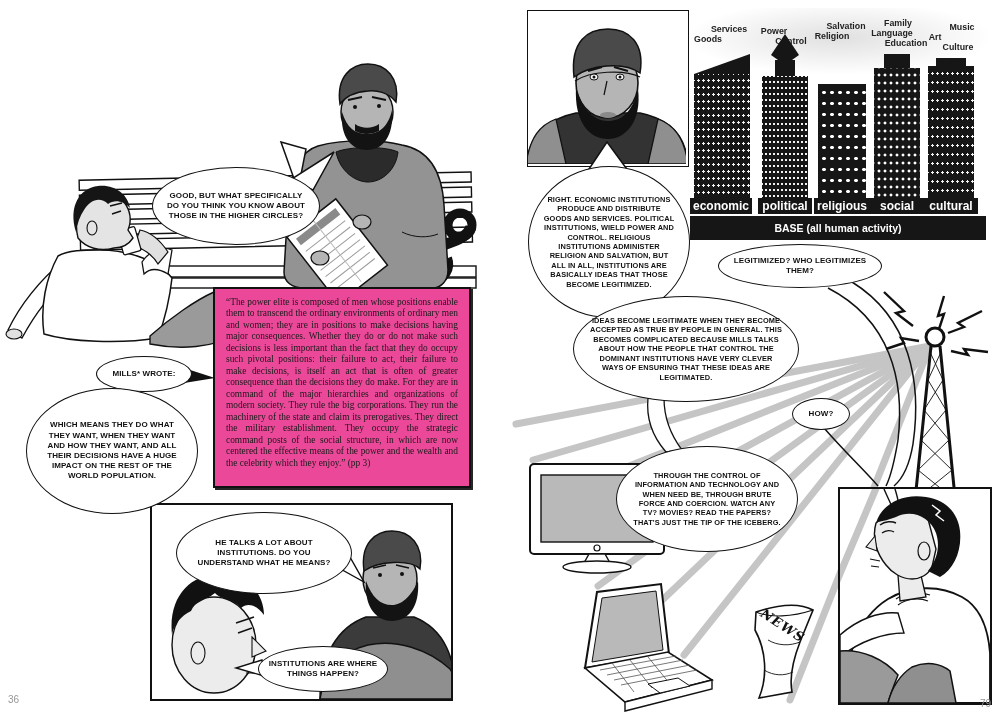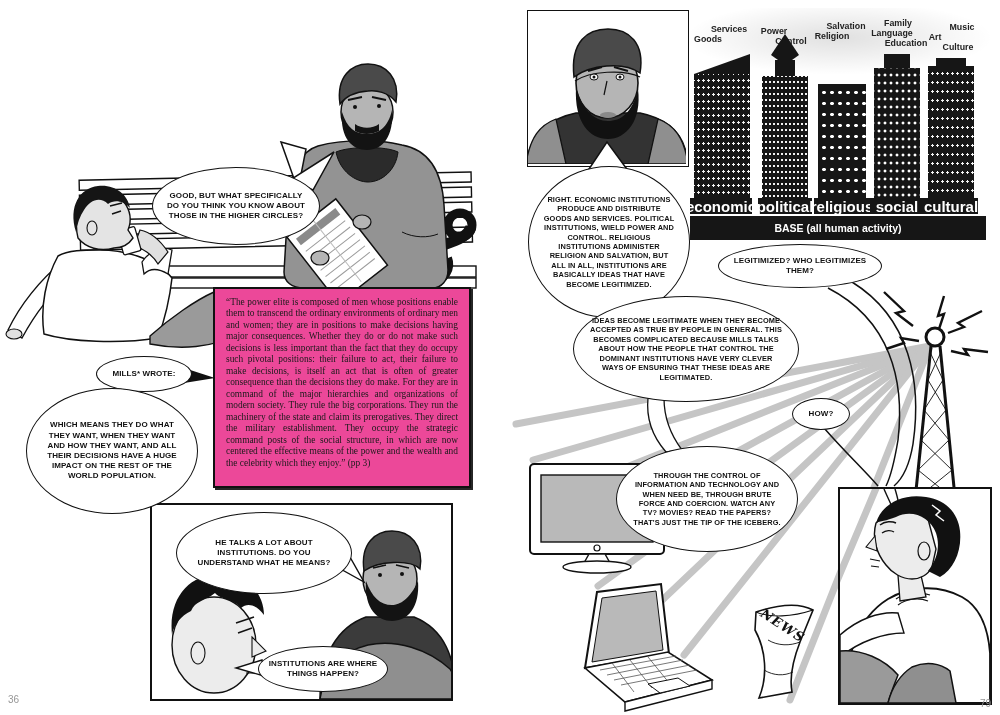--- a/index.html
+++ b/index.html
@@ -21,21 +21,21 @@
   #diagram{position:absolute;left:688px;top:8px;width:302px;height:234px;z-index:2;}
   .halo{position:absolute;left:0;top:0;width:100%;height:66px;
         background:radial-gradient(ellipse at 50% 45%, rgba(0,0,0,.12), rgba(0,0,0,0) 72%);}
   .bldg{position:absolute;background-color:#161616;
         background-image:radial-gradient(circle, rgba(255,255,255,.95) 1px, transparent 1.4px);
         background-size:5px 7px;background-position:2px 3px;}
   .w2{background-size:4px 6px;}
   .w3{background-image:radial-gradient(circle, #fff 1.6px, transparent 2px);background-size:8px 11px;}
   .w4{background-image:radial-gradient(circle, #fff 1.3px, transparent 1.7px);background-size:6px 8px;}
   .w5{background-size:5px 9px;}
-  .bbar{position:absolute;height:16px;background:#161616;color:#fff;font-weight:700;font-size:15px;
+  .bbar{position:absolute;height:16px;background:#161616;color:#fff;font-weight:700;font-size:12px;
         display:flex;align-items:center;justify-content:center;top:190px;}
   .basebar{position:absolute;left:2px;top:208px;width:296px;height:24px;background:#161616;color:#fff;
         font-weight:700;font-size:10.5px;display:flex;align-items:center;justify-content:center;}
   .rl{position:absolute;font-size:8.8px;font-weight:700;color:#222;line-height:1.15;text-align:center;}
   .rl span{display:block;}
 </style>
 </head>
 <body>
 
 <div id="spread">
@@ -314,21 +314,21 @@
   <div class="bubble" style="left:96px;top:356px;width:96px;height:36px;padding:2px 6px;">MILLS* WROTE:</div>
 
   <div class="bubble" style="left:152px;top:167px;width:168px;height:78px;">GOOD, BUT WHAT SPECIFICALLY DO YOU THINK YOU KNOW ABOUT THOSE IN THE HIGHER CIRCLES?</div>
 
   <div class="bubble" style="left:26px;top:388px;width:172px;height:126px;padding:12px 16px;">WHICH MEANS THEY DO WHAT THEY WANT, WHEN THEY WANT AND HOW THEY WANT, AND ALL THEIR DECISIONS HAVE A HUGE IMPACT ON THE REST OF THE WORLD POPULATION.</div>
 
   <div class="bubble" style="left:176px;top:512px;width:176px;height:82px;">HE TALKS A LOT ABOUT INSTITUTIONS. DO YOU UNDERSTAND WHAT HE MEANS?</div>
 
   <div class="bubble" style="left:258px;top:646px;width:130px;height:46px;padding:3px 8px;">INSTITUTIONS ARE WHERE THINGS HAPPEN?</div>
 
-  <div class="bubble fs7" style="left:528px;top:166px;width:162px;height:152px;padding:14px 14px;">RIGHT. ECONOMIC INSTITUTIONS PRODUCE AND DISTRIBUTE GOODS AND SERVICES. POLITICAL INSTITUTIONS, WIELD POWER AND CONTROL. RELIGIOUS INSTITUTIONS ADMINISTER RELIGION AND SALVATION, BUT ALL IN ALL, INSTITUTIONS ARE BASICALLY IDEAS THAT HAVE BECOME LEGITIMIZED.</div>
+  <div class="bubble fs7" style="left:528px;top:166px;width:162px;height:152px;padding:14px 14px;">RIGHT. ECONOMIC INSTITUTIONS PRODUCE AND DISTRIBUTE GOODS AND SERVICES. POLITICAL INSTITUTIONS, WIELD POWER AND CONTROL. RELIGIOUS INSTITUTIONS ADMINISTER RELIGION AND SALVATION, BUT ALL IN ALL, INSTITUTIONS ARE BASICALLY IDEAS THAT THOSE BECOME LEGITIMIZED.</div>
 
   <div class="bubble" style="left:718px;top:244px;width:164px;height:44px;padding:3px 10px;">LEGITIMIZED? WHO LEGITIMIZES THEM?</div>
 
   <div class="bubble fs7" style="left:573px;top:296px;width:226px;height:106px;padding:10px 16px;">IDEAS BECOME LEGITIMATE WHEN THEY BECOME ACCEPTED AS TRUE BY PEOPLE IN GENERAL. THIS BECOMES COMPLICATED BECAUSE MILLS TALKS ABOUT HOW THE PEOPLE THAT CONTROL THE DOMINANT INSTITUTIONS HAVE VERY CLEVER WAYS OF ENSURING THAT THESE IDEAS ARE LEGITIMATED.</div>
 
   <div class="bubble" style="left:792px;top:398px;width:58px;height:32px;padding:2px;">HOW?</div>
 
   <div class="bubble fs7" style="left:616px;top:446px;width:182px;height:106px;padding:10px 14px;">THROUGH THE CONTROL OF INFORMATION AND TECHNOLOGY AND WHEN NEED BE, THROUGH BRUTE FORCE AND COERCION. WATCH ANY TV? MOVIES? READ THE PAPERS? THAT'S JUST THE TIP OF THE ICEBERG.</div>
 
   <div class="pagenum" style="left:8px;top:694px;">36</div>

